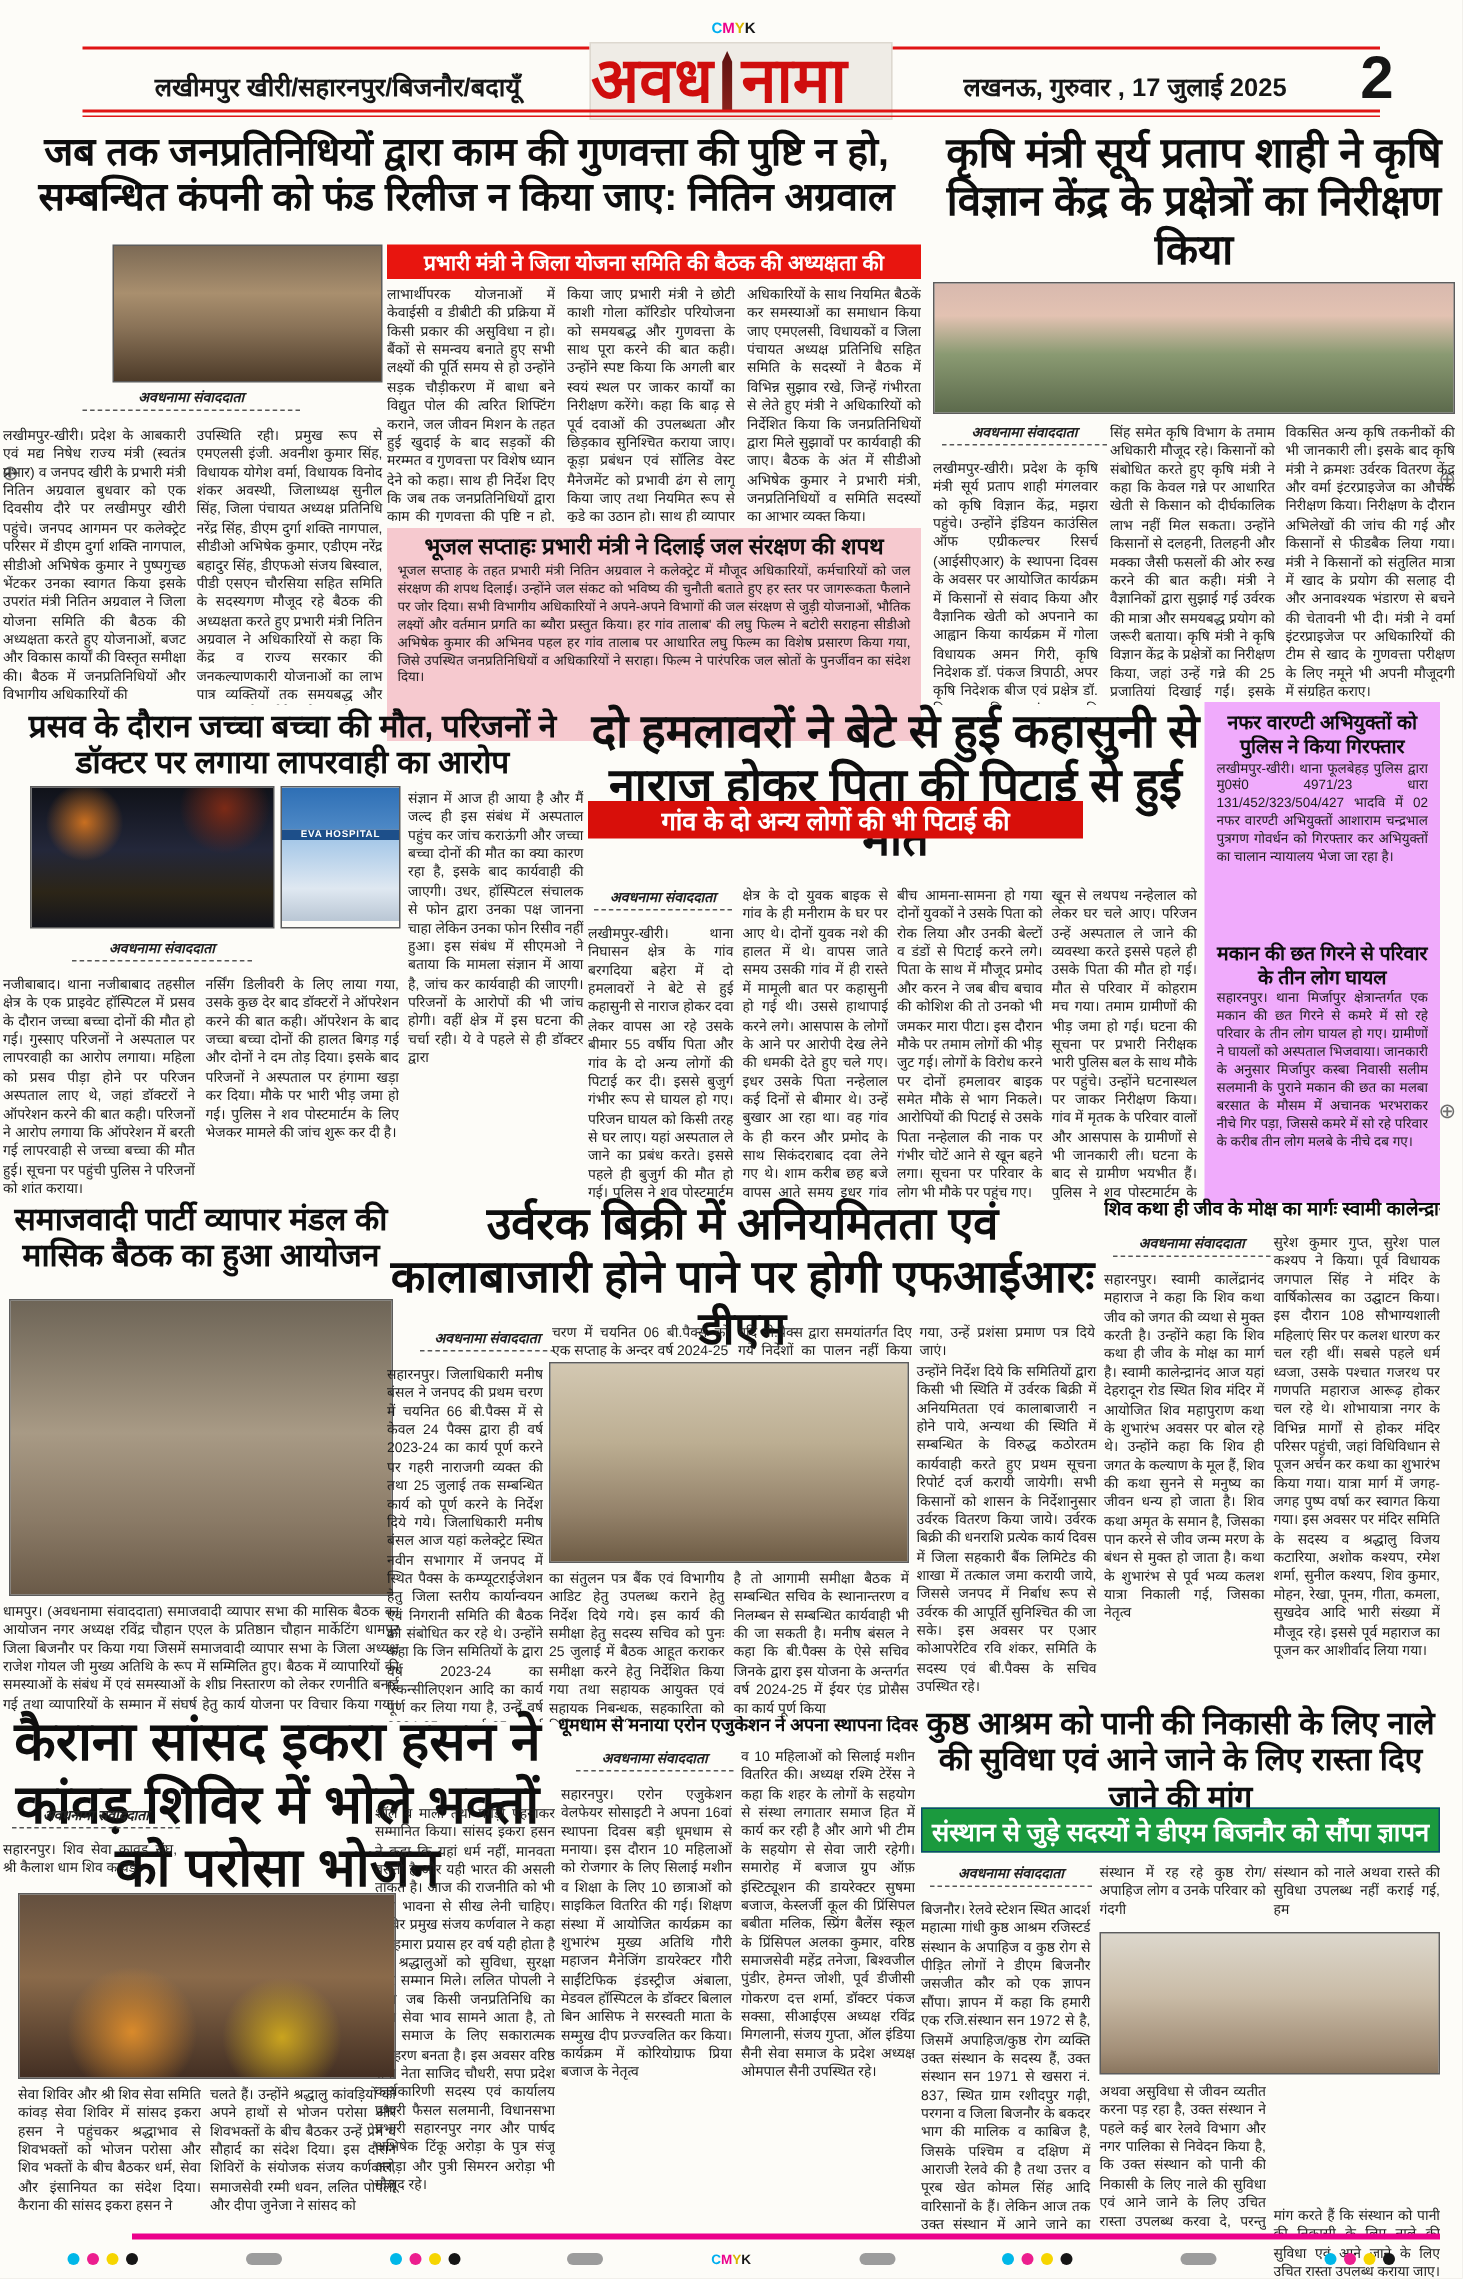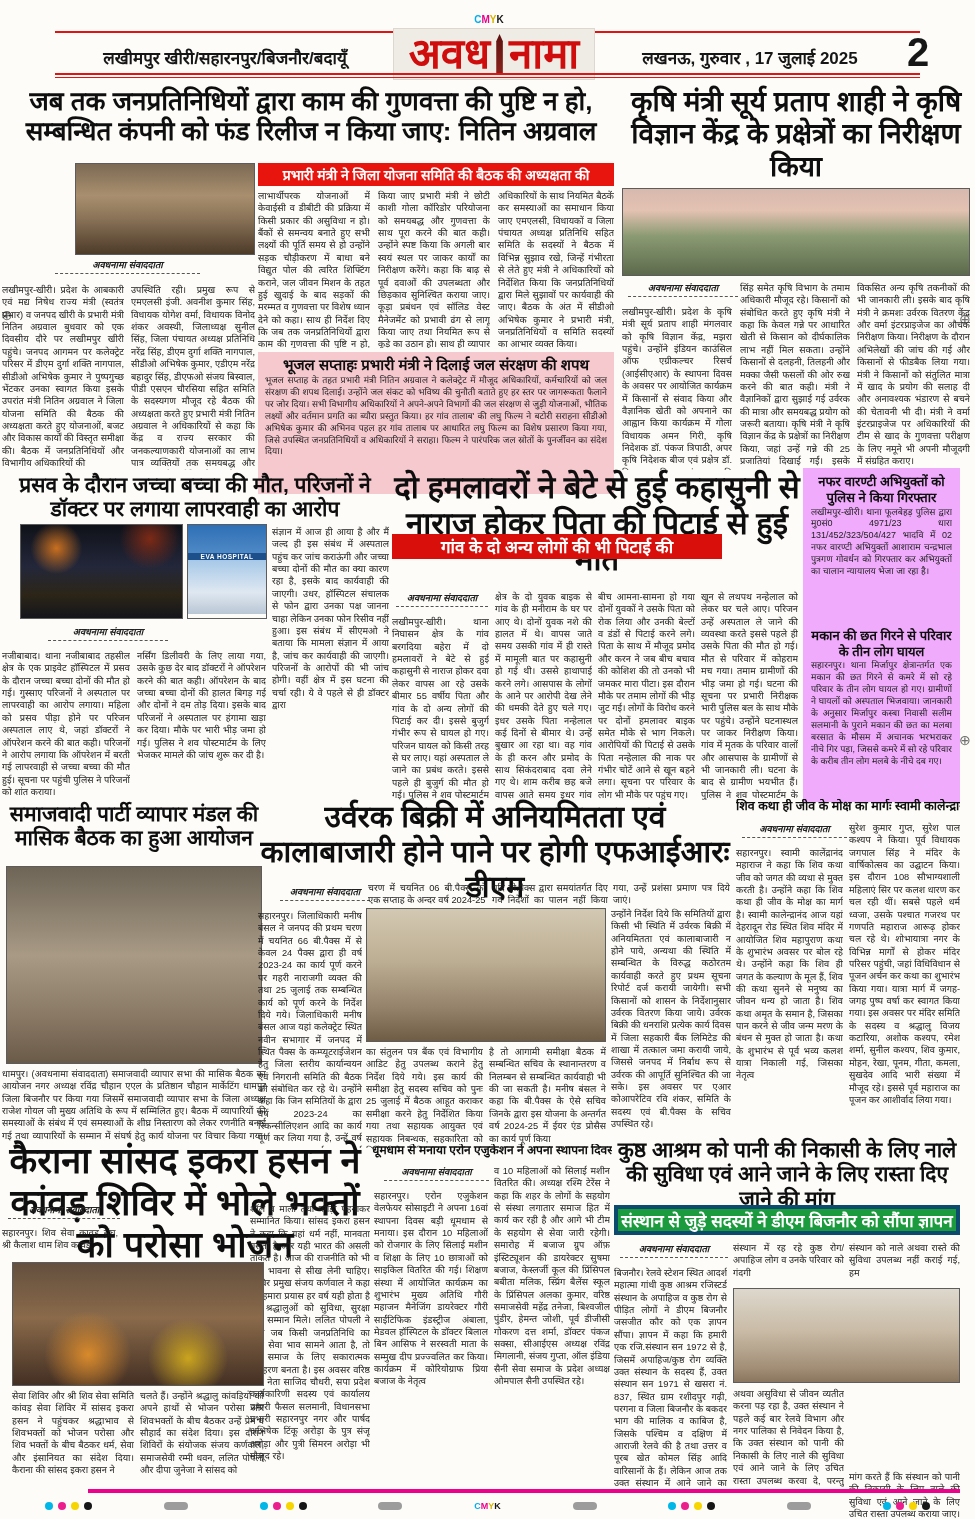--- a/index.html
+++ b/index.html
@@ -38,21 +38,21 @@
 <body>
 
 <div id="page">
 
   <div class="abs" style="left:459px;top:14px;width:60px;text-align:center;font-size:10px;font-weight:700;">
     <span class="cC">C</span><span class="cM">M</span><span class="cY">Y</span><span class="cK">K</span>
   </div>
 
   <div class="abs redline" style="left:55px;top:31px;width:865px;height:2px;"></div>
   <div class="abs" style="left:60px;top:40px;width:330px;height:34px;display:flex;align-items:center;justify-content:center;font-size:17px;font-weight:700;">लखीमपुर खीरी/सहारनपुर/बिजनौर/बदायूँ</div>
-  <div class="abs" style="left:393px;top:28px;width:200px;height:50px;background:#efece6;border:1px solid #ddd8cf;display:flex;align-items:center;justify-content:center;">
+  <div class="abs" style="left:393px;top:28px;width:200px;height:50px;background:#efece6;border:1px solid #ddd8cf;display:flex;align-items:center;justify-content:flex-start;">
     <span class="mast">अवध</span>
       <span class="tower"></span>
       <span class="mast">नामा</span>
   </div>
   <div class="abs" style="left:615px;top:40px;width:270px;height:34px;display:flex;align-items:center;justify-content:center;font-size:17px;font-weight:700;">लखनऊ, गुरुवार , 17 जुलाई 2025</div>
   <div class="abs" style="left:893px;top:30px;width:50px;font-size:40px;font-weight:700;text-align:center;">2</div>
   <div class="abs redline" style="left:55px;top:73px;width:865px;height:2px;"></div>
   <div class="abs redline" style="left:55px;top:77px;width:865px;height:1px;"></div>
 
   <div class="abs cross" style="left:1px;top:308px;">⊕</div>
@@ -134,21 +134,21 @@
   <div class="abs photo p7" style="left:12px;top:1262px;width:252px;height:124px;"></div>
   <div class="abs body" style="left:12px;top:1390px;width:122px;height:100px;">सेवा शिविर और श्री शिव सेवा समिति कांवड़ सेवा शिविर में सांसद इकरा हसन ने पहुंचकर श्रद्धाभाव से शिवभक्तों को भोजन परोसा और शिव भक्तों के बीच बैठकर धर्म, सेवा और इंसानियत का संदेश दिया। कैराना की सांसद इकरा हसन ने</div>
   <div class="abs body" style="left:140px;top:1390px;width:124px;height:100px;">चलते हैं। उन्होंने श्रद्धालु कांवड़ियों को अपने हाथों से भोजन परोसा और शिवभक्तों के बीच बैठकर उन्हें प्रेम व सौहार्द का संदेश दिया। इस दौरान शिविरों के संयोजक संजय कर्णवाल, समाजसेवी रम्मी धवन, ललित पोपली और दीपा जुनेजा ने सांसद को</div>
 
   <div class="abs hl" style="left:372px;top:1144px;width:240px;height:16px;font-size:12px;white-space:nowrap;overflow:hidden;">धूमधाम से मनाया एरोन एजुकेशन ने अपना स्थापना दिवस</div>
   <div class="abs byl" style="left:384px;top:1165px;width:105px;">अवधनामा संवाददाता</div>
   <div class="abs body" style="left:374px;top:1190px;width:114px;height:300px;">सहारनपुर। एरोन एजुकेशन वेलफेयर सोसाइटी ने अपना 16वां स्थापना दिवस बड़ी धूमधाम से मनाया। इस दौरान 10 महिलाओं को रोजगार के लिए सिलाई मशीन व शिक्षा के लिए 10 छात्राओं को साइकिल वितरित की गई। शिक्षण संस्था में आयोजित कार्यक्रम का शुभारंभ मुख्य अतिथि गौरी महाजन मैनेजिंग डायरेक्टर गौरी साईंटिफिक इंडस्ट्रीज अंबाला, मेडवल हॉस्पिटल के डॉक्टर बिलाल बिन आसिफ ने सरस्वती माता के सम्मुख दीप प्रज्ज्वलित कर किया। कार्यक्रम में कोरियोग्राफ प्रिया बजाज के नेतृत्व</div>
   <div class="abs body" style="left:494px;top:1165px;width:116px;height:325px;">व 10 महिलाओं को सिलाई मशीन वितरित की। अध्यक्ष रश्मि टेरेंस ने कहा कि शहर के लोगों के सहयोग से संस्था लगातार समाज हित में कार्य कर रही है और आगे भी टीम के सहयोग से सेवा जारी रहेगी। समारोह में बजाज ग्रुप ऑफ़ इंस्टिट्यूशन की डायरेक्टर सुषमा बजाज, केस्लर्जी कूल की प्रिंसिपल बबीता मलिक, स्प्रिंग बैलेंस स्कूल के प्रिंसिपल अलका कुमार, वरिष्ठ समाजसेवी महेंद्र तनेजा, बिश्वजील पुंडीर, हेमन्त जोशी, पूर्व डीजीसी गोकरण दत्त शर्मा, डॉक्टर पंकज सक्सा, सीआईएस अध्यक्ष रविंद्र मिगलानी, संजय गुप्ता, ऑल इंडिया सैनी सेवा समाज के प्रदेश अध्यक्ष ओमपाल सैनी उपस्थित रहे।</div>
 
   <div class="abs hl" style="left:614px;top:1138px;width:346px;height:64px;font-size:21px;">कुष्ठ आश्रम को पानी की निकासी के लिए नाले की सुविधा एवं आने जाने के लिए रास्ता दिए जाने की मांग</div>
-  <div class="abs band" style="left:614px;top:1205px;width:346px;height:30px;background:#1b9a3e;font-size:17px;border:4px solid #0c4a6e;box-sizing:border-box;">संस्थान से जुड़े सदस्यों ने डीएम बिजनौर को सौंपा ज्ञापन</div>
+  <div class="abs band" style="left:614px;top:1205px;width:346px;height:30px;background:#1b9a3e;font-size:17px;border:1px solid #0c4a6e;box-sizing:border-box;">संस्थान से जुड़े सदस्यों ने डीएम बिजनौर को सौंपा ज्ञापन</div>
   <div class="abs byl" style="left:620px;top:1242px;width:108px;">अवधनामा संवाददाता</div>
   <div class="abs body" style="left:614px;top:1267px;width:113px;height:223px;">बिजनौर। रेलवे स्टेशन स्थित आदर्श महात्मा गांधी कुष्ठ आश्रम रजिस्टर्ड संस्थान के अपाहिज व कुष्ठ रोग से पीड़ित लोगों ने डीएम बिजनौर जसजीत कौर को एक ज्ञापन सौंपा। ज्ञापन में कहा कि हमारी एक रजि.संस्थान सन 1972 से है, जिसमें अपाहिज/कुष्ठ रोग व्यक्ति उक्त संस्थान के सदस्य हैं, उक्त संस्थान सन 1971 से खसरा नं. 837, स्थित ग्राम रशीदपुर गढ़ी, परगना व जिला बिजनौर के बकदर भाग की मालिक व काबिज है, जिसके पश्चिम व दक्षिण में आराजी रेलवे की है तथा उत्तर व पूरब खेत कोमल सिंह आदि वारिसानों के हैं। लेकिन आज तक उक्त संस्थान में आने जाने का रास्ता एवं गंदे पानी की निकासी का साधन उपलब्ध नहीं हो पाया है, जिसकी वजह से उक्त</div>
   <div class="abs body" style="left:733px;top:1242px;width:111px;height:44px;">संस्थान में रह रहे कुष्ठ रोग/अपाहिज लोग व उनके परिवार को गंदगी</div>
   <div class="abs body" style="left:849px;top:1242px;width:111px;height:44px;">संस्थान को नाले अथवा रास्ते की सुविधा उपलब्ध नहीं कराई गई, हम</div>
   <div class="abs photo p8" style="left:733px;top:1288px;width:227px;height:95px;"></div>
   <div class="abs body" style="left:733px;top:1388px;width:111px;height:102px;">अथवा असुविधा से जीवन व्यतीत करना पड़ रहा है, उक्त संस्थान ने पहले कई बार रेलवे विभाग और नगर पालिका से निवेदन किया है, कि उक्त संस्थान को पानी की निकासी के लिए नाले की सुविधा एवं आने जाने के लिए उचित रास्ता उपलब्ध करवा दे, परन्तु आज तक</div>
   <div class="abs body" style="left:849px;top:1443px;width:111px;height:102px;margin-top:28px;">मांग करते हैं कि संस्थान को पानी की निकासी के लिए नाले की सुविधा एवं आने जाने के लिए उचित रास्ता उपलब्ध कराया जाए। ज्ञापन देने वालों में रामवतार, सुनील, महेंद्र, चम्पा, चांदमनी, आसित, पदमनी आदि लोग मौजूद रहे।</div>
 
   <div class="abs" style="left:88px;top:1489px;width:872px;height:4px;background:#ec008c;"></div>
   <div class="abs" style="left:45px;top:1499px;width:885px;height:14px;display:flex;align-items:center;justify-content:space-between;">

